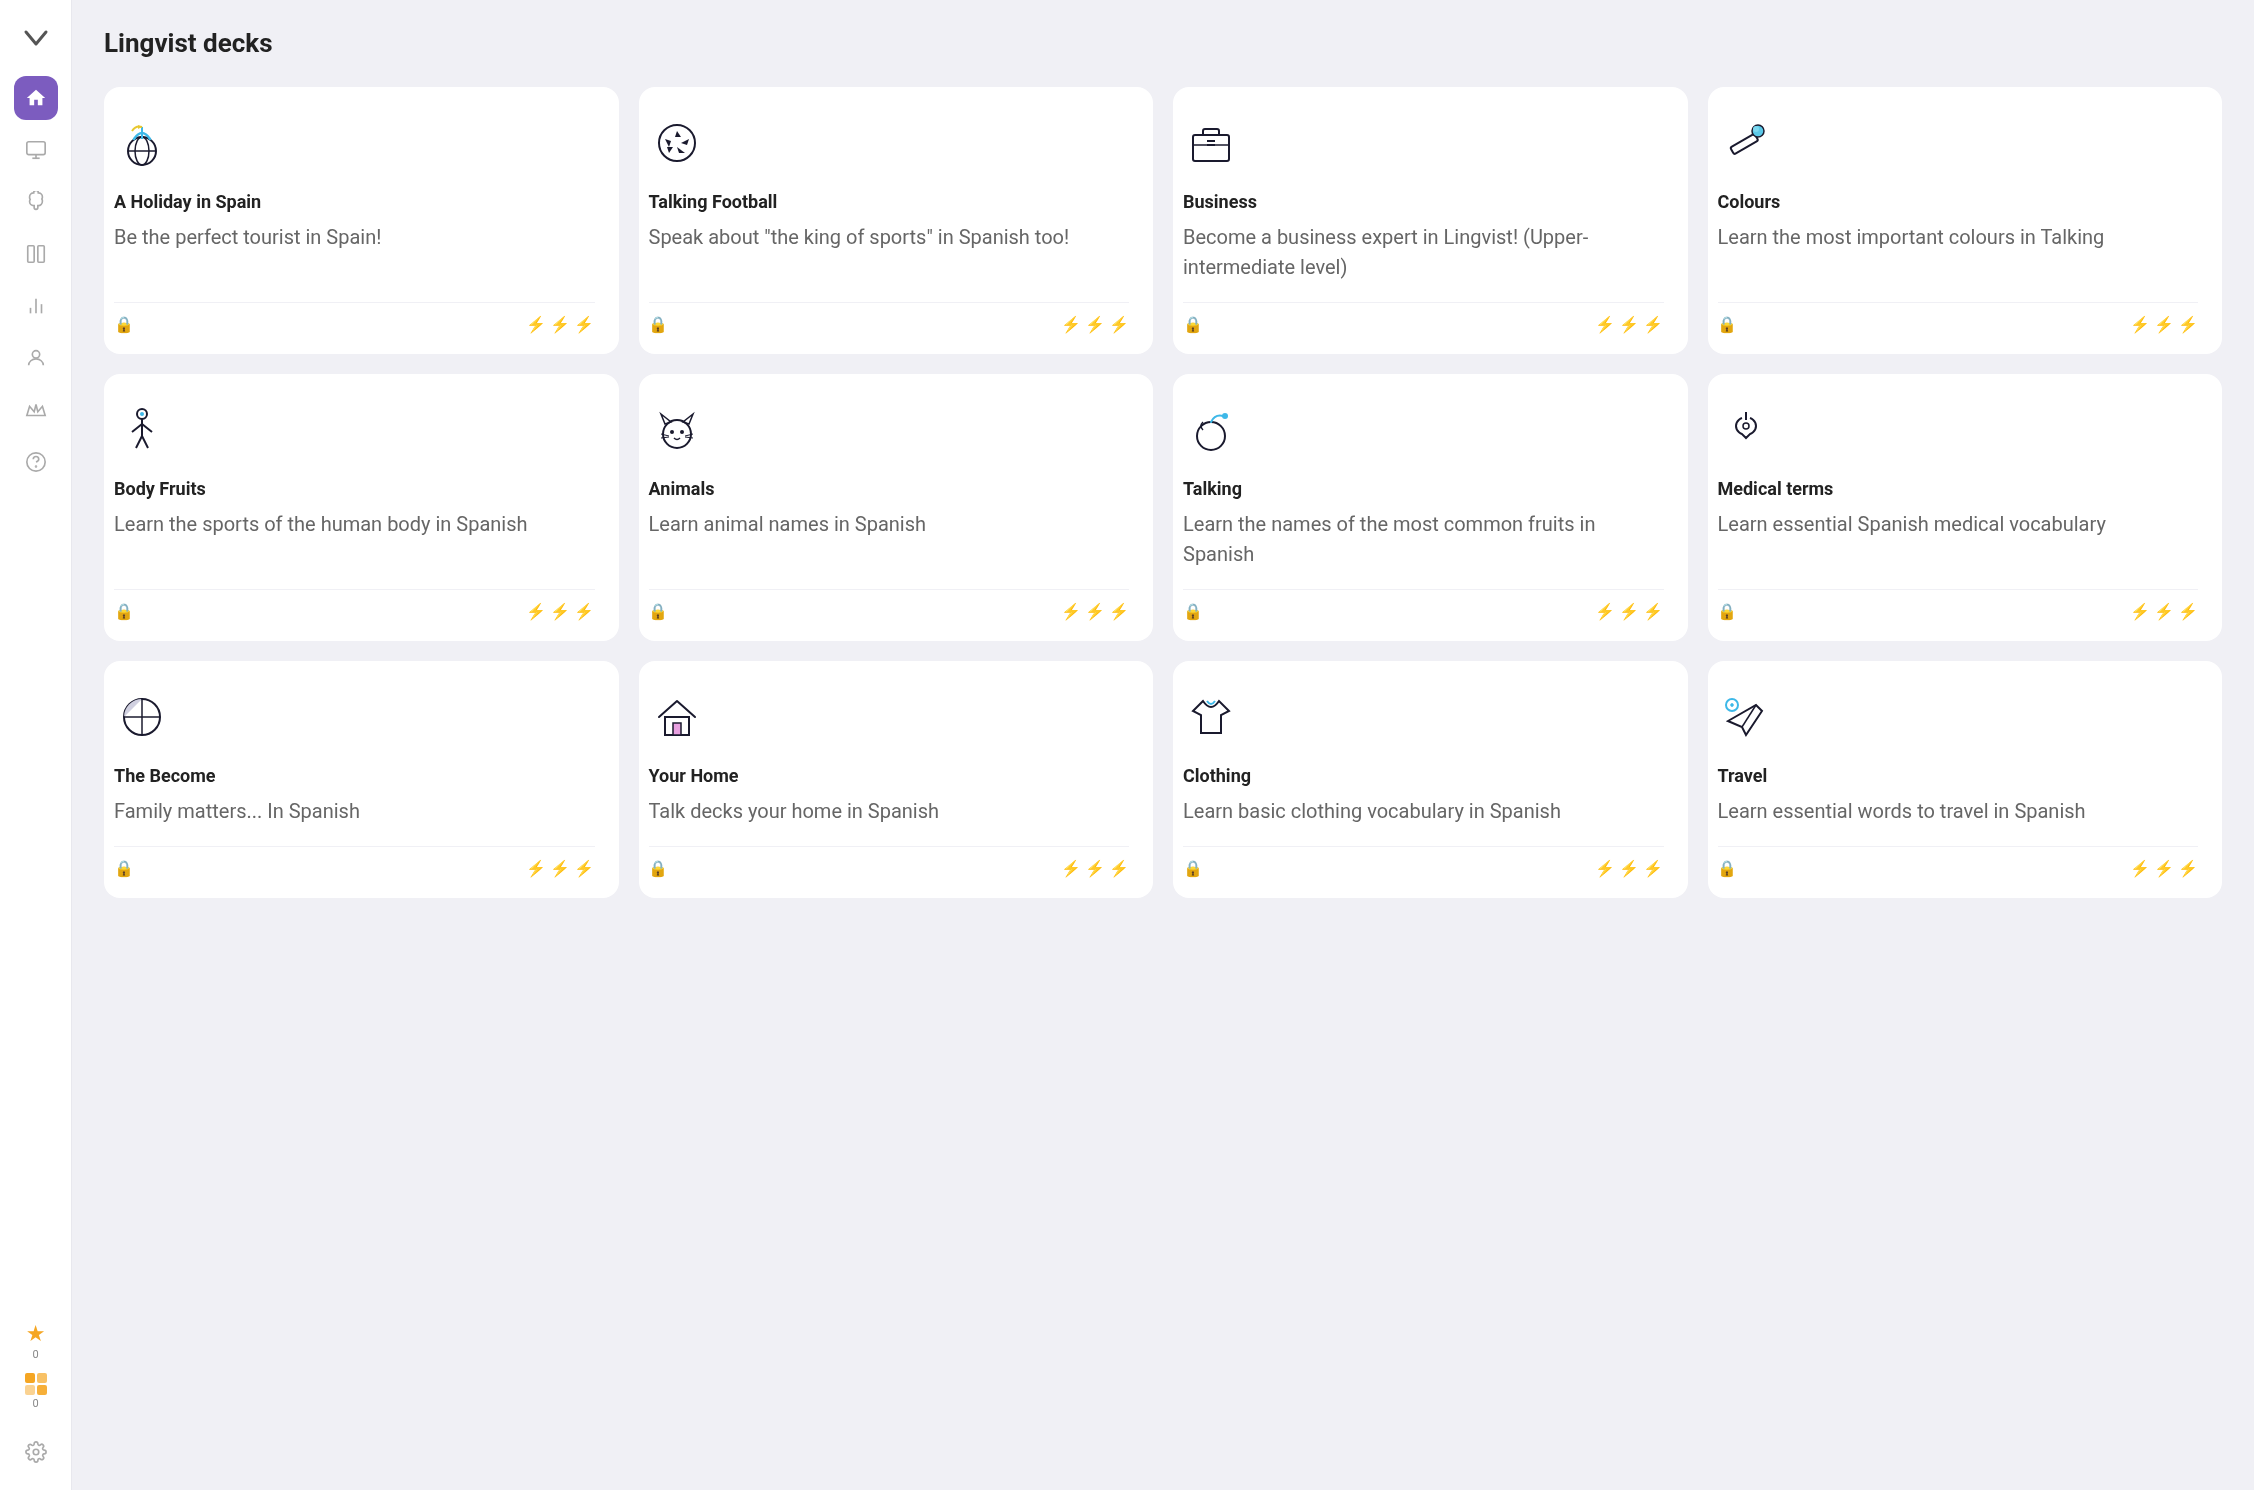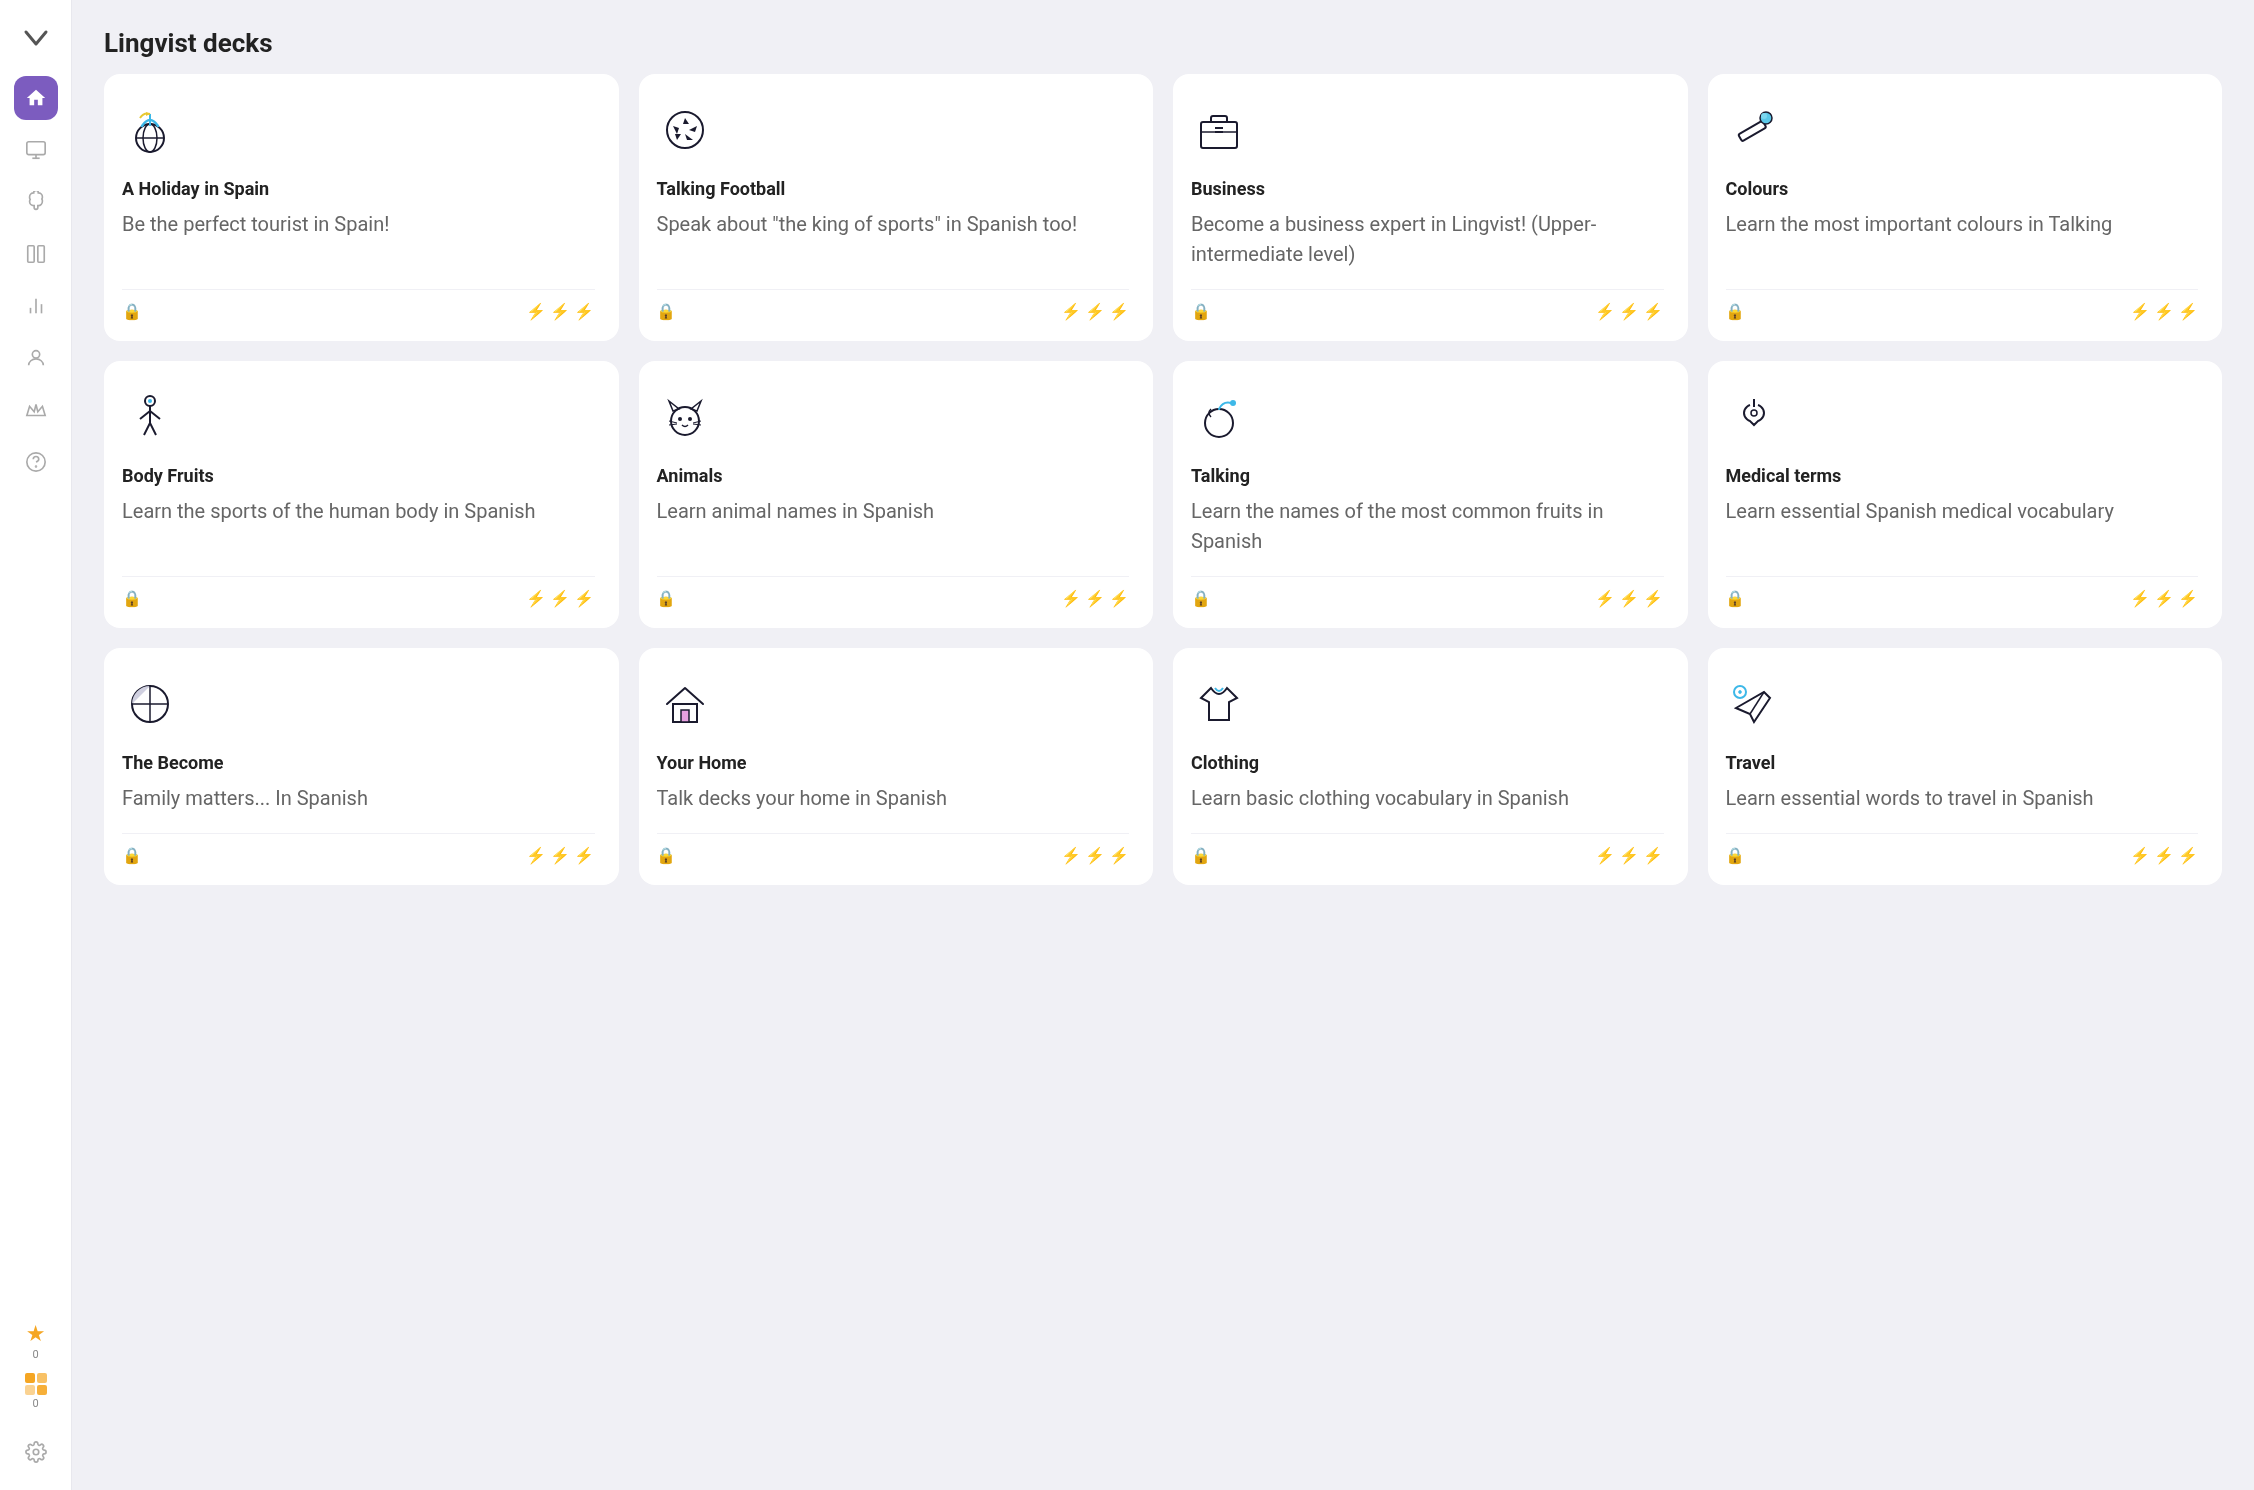--- a/index.html
+++ b/index.html
@@ -103,33 +103,33 @@
       flex: 1;
       overflow-y: auto;
       padding: 28px 32px;
       background: #f0f0f5;
     }
 
     .page-title {
       font-size: 26px;
       font-weight: 700;
       color: #222;
-      margin-bottom: 16px;
+      margin-bottom: 29px;
     }
 
     .decks-grid {
       display: grid;
       grid-template-columns: repeat(4, 1fr);
       gap: 20px;
     }
 
     .deck-card {
       background: white;
       border-radius: 16px;
-      padding: 28px 24px 20px 18px;
+      padding: 28px 24px 20px 10px;
       display: flex;
       flex-direction: column;
       cursor: pointer;
       transition: box-shadow 0.15s;
       min-height: 220px;
     }
 
     .deck-icon {
       width: 56px;
       height: 56px;

